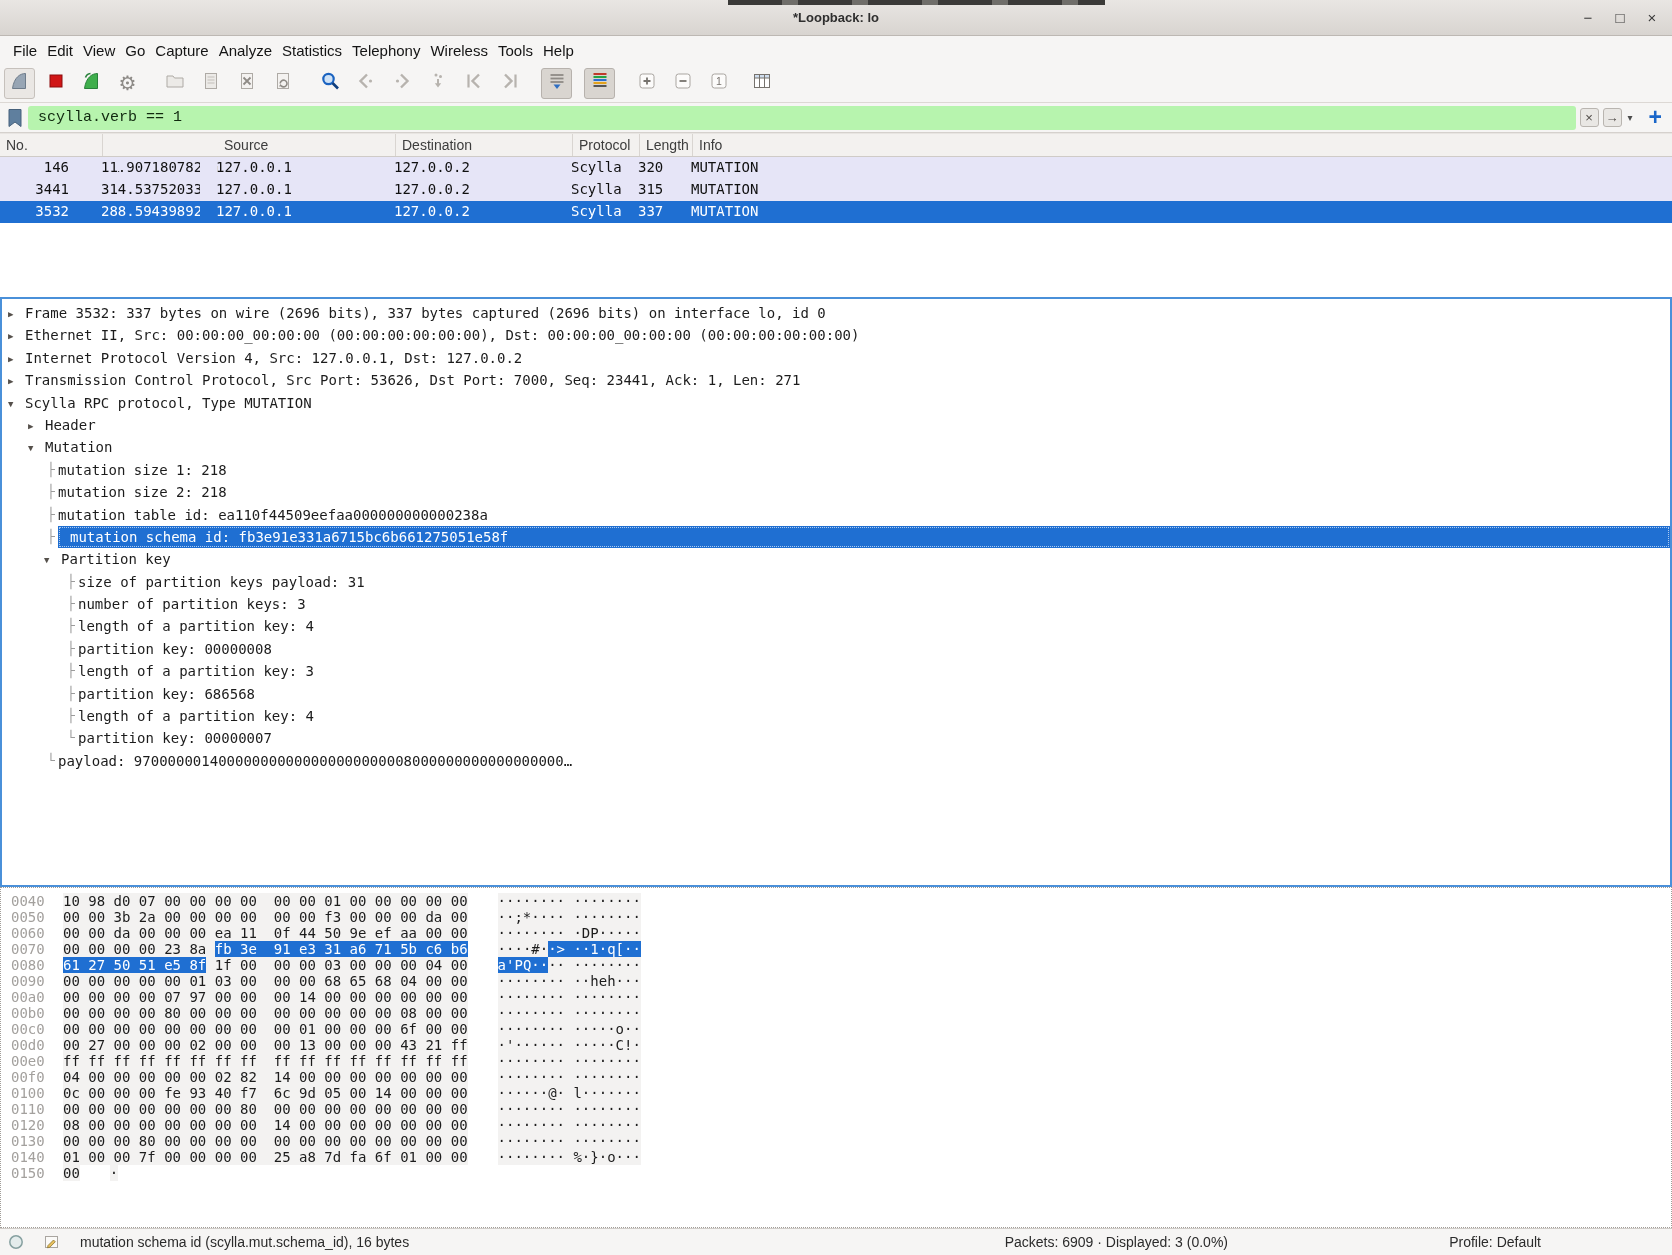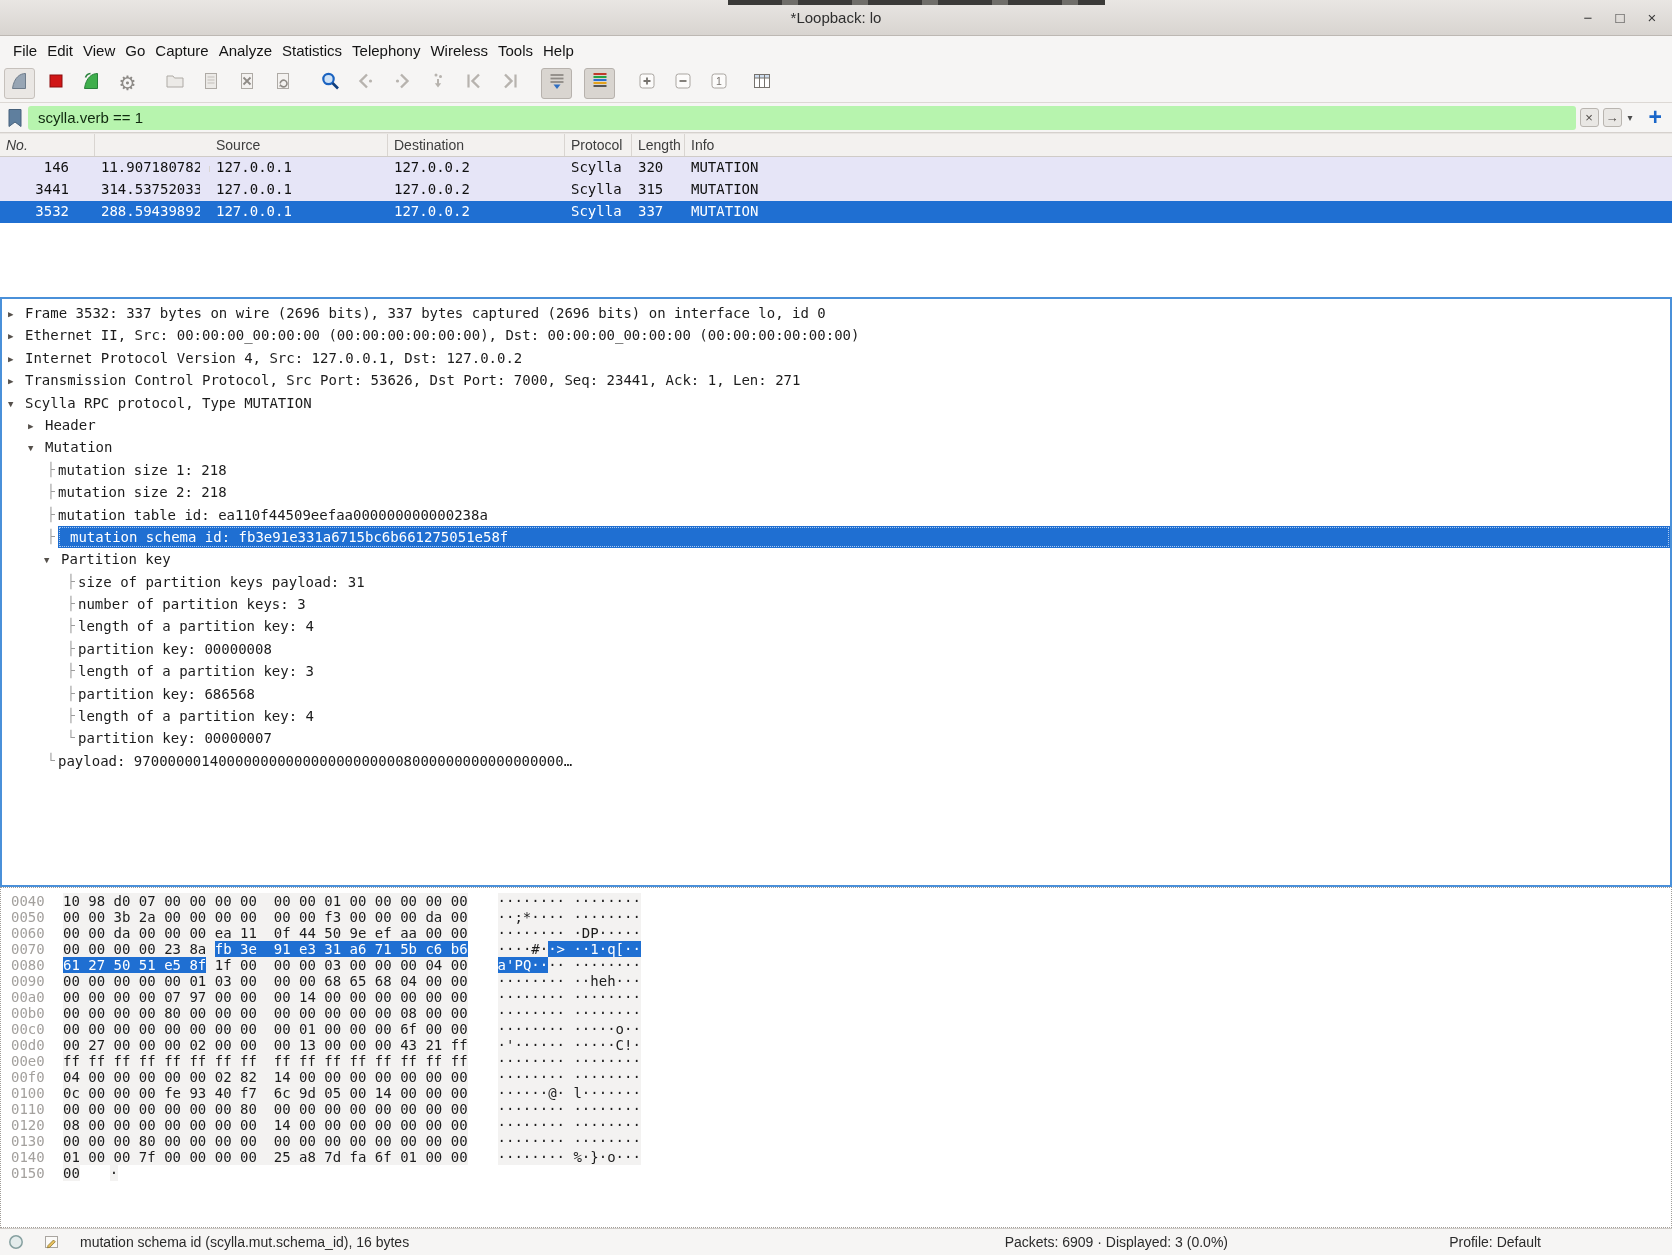--- a/index.html
+++ b/index.html
@@ -7,41 +7,41 @@
   body {
     width:1672px; height:1255px; overflow:hidden; position:relative;
     background:#f6f5f4; font-family:"Liberation Sans", sans-serif; color:#1b1b1b;
   }
   
   .titlebar {
     height:36px; background:linear-gradient(#e9e6e3,#d8d4d0);
     border-bottom:1px solid #bdb8b3; position:relative;
     display:flex; align-items:center; justify-content:center;
   }
-  .title-text { font-weight:normal; font-size:15px; color:#2e2e2e; }
+  .title-text { font-weight:bold; font-size:13px; color:#2e2e2e; }
   .win-controls { position:absolute; right:12px; top:0; height:100%; display:flex; gap:16px; align-items:center; }
   .win-controls span { font-size:15px; color:#3a3a3a; width:16px; text-align:center; cursor:default; }
   .sliver { position:absolute; left:728px; top:0; width:377px; height:5px;
     background:repeating-linear-gradient(90deg,#3b3a38 0 54px,#6f6d69 54px 70px); }
   
   .menubar { height:28px; display:flex; align-items:center; padding-left:8px; background:#f6f5f4; }
   .menu-item { padding:4px 5px; font-size:15px; color:#141414; }
   
   .toolbar { height:39px; display:flex; align-items:center; padding:0 4px; gap:5px; background:#f6f5f4; border-bottom:1px solid #dcd8d4; }
   .tb { width:31px; height:31px; flex:none; display:flex; align-items:center; justify-content:center; border-radius:3px; }
   .tb.framed { background:#eae7e4; border:1px solid #c6c1bc; }
   .tb.pressed { background:#d9d5d0; border:1px solid #b7b2ad; }
   .tb .glyph { line-height:1; }
   .gap { margin-left:11px; }
   .gap-sm { margin-left:7px; }
   
   .filterbar { height:30px; display:flex; align-items:center; padding:0 6px; gap:4px; background:#f6f5f4; border-bottom:1px solid #d5d1cd; }
   .filter-input {
     flex:1; height:24px; border:none; background:#b7f4ae; border-radius:3px;
-    font-family:Liberation Sans, sans-serif; font-size:15px; color:#10290f; padding:0 10px; outline:none;
+    font-family:Liberation Mono, monospace; font-size:15px; color:#10290f; padding:0 10px; outline:none;
   }
   .f-btn { width:19px; height:19px; background:#e9e7e4; border:1px solid #b9b5b0; border-radius:3px;
     display:flex; align-items:center; justify-content:center; font-size:13px; color:#4f4b47; flex:none; }
   .f-caret { font-size:10px; color:#4c4c4c; padding:0 2px; }
   .f-plus { font-size:23px; font-weight:bold; color:#1a66c9; margin-left:10px; margin-right:4px; line-height:1; }
   
   .packet-list { height:164px; background:#ffffff; border-top:1px solid #e8e5e2; }
   .pl-header { display:flex; height:23px; background:#f3f1ef; border-bottom:1px solid #cfcbc7; }
   .pl-col { font-size:14px; color:#3d3d3d; padding:3px 6px; border-right:1px solid #d9d5d1; overflow:hidden; white-space:nowrap; }
   .pl-row { display:flex; height:22px; font-family:"DejaVu Sans Mono", monospace; font-size:14px; color:#101010; background:#e6e5f7; }
@@ -239,21 +239,21 @@
     </span>
   <input class="filter-input" readonly="" value="scylla.verb == 1" style="">
   <span class="f-btn">×</span>
   <span class="f-btn">→</span>
   <span class="f-caret">▾</span>
   <span class="f-plus">+</span>
 </div>
 
 <div class="packet-list">
   <div class="pl-header">
-      <div class="pl-col" style="width: 95px; font-style: italic;">No.</div>
+      <div class="pl-col" style="width: 103px;">No.</div>
       <div class="pl-col" style="width: 115px; margin-top: 32px;">Time</div>
       <div class="pl-col" style="width: 178px;">Source</div>
       <div class="pl-col" style="width: 177px;">Destination</div>
       <div class="pl-col" style="width: 67px;">Protocol</div>
       <div class="pl-col" style="width: 53px;">Length</div>
       <div class="pl-col" style="flex: 1 1 0%; border-right: none;">Info</div>
     </div>
   <div>
       <div class="pl-row">
         <div class="pl-cell" style="width: 85px; text-align: right;">146</div>

